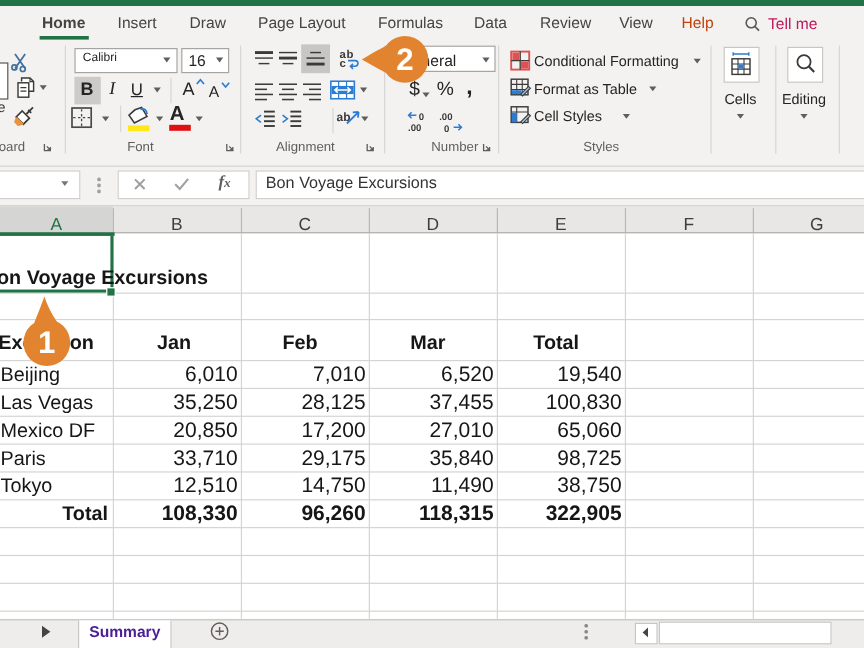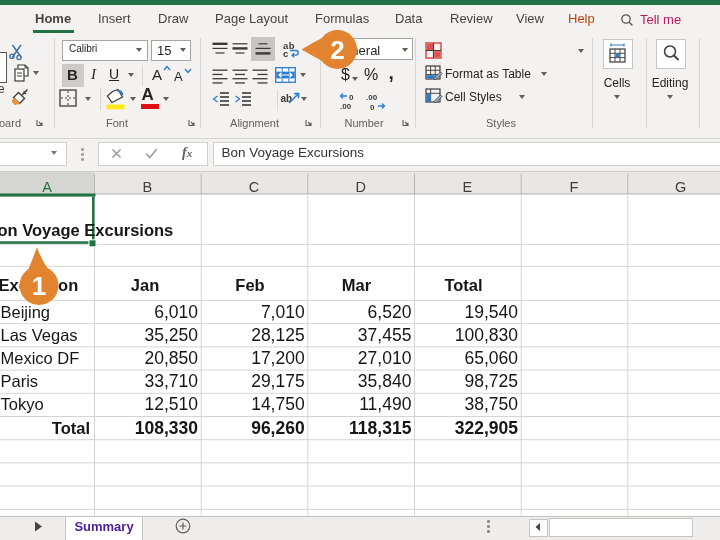--- a/index.html
+++ b/index.html
@@ -31,21 +31,21 @@
 <div class="vline" style="left:53.5px;top:38px;height:90px;"></div>
 <div class="vline" style="left:200.3px;top:38px;height:90px;"></div>
 <div class="vline" style="left:320.3px;top:38px;height:90px;"></div>
 <div class="vline" style="left:414.5px;top:38px;height:90px;"></div>
 <div class="vline" style="left:592px;top:38px;height:90px;"></div>
 <div class="vline" style="left:645.5px;top:38px;height:90px;"></div>
 <div class="vline" style="left:699px;top:38px;height:90px;"></div>
 <div class="glabel" style="left:10px;top:117px;transform:translateX(-50%);">oard</div>
 <div class="glabel" style="left:117px;top:117px;transform:translateX(-50%);">Font</div>
 <div class="glabel" style="left:254.5px;top:117px;transform:translateX(-50%);">Alignment</div>
-<div class="glabel" style="left:364px;top:117px;transform:translateX(-50%);">Number</div>
+<div class="glabel" style="left:379px;top:117px;transform:translateX(-50%);">Number</div>
 <div class="glabel" style="left:501px;top:117px;transform:translateX(-50%);">Styles</div>
 <svg style="left:36px;top:118.5px;" width="8" height="8" viewBox="0 0 8 8">
       <path d="M1 1 L1 6.5 L6.5 6.5" fill="none" stroke="#605e5c" stroke-width="1.1"></path>
       <path d="M3 3 L6 6 M6 3.4 L6 6 L3.4 6" fill="none" stroke="#605e5c" stroke-width="1.1"></path>
     </svg>
 <svg style="left:188px;top:118.5px;" width="8" height="8" viewBox="0 0 8 8">
       <path d="M1 1 L1 6.5 L6.5 6.5" fill="none" stroke="#605e5c" stroke-width="1.1"></path>
       <path d="M3 3 L6 6 M6 3.4 L6 6 L3.4 6" fill="none" stroke="#605e5c" stroke-width="1.1"></path>
     </svg>
 <svg style="left:304.5px;top:118.5px;" width="8" height="8" viewBox="0 0 8 8">
@@ -74,21 +74,21 @@
 <svg style="left:11px;top:87px;" width="19" height="19" viewBox="0 0 19 19">
  <path d="M11 8 L16.5 2.5 M12.5 4.5 L15 7" stroke="#3b3a39" stroke-width="1.5" fill="none"></path>
  <path d="M7.5 5.5 L13.5 11.5 L8.5 16.5 L2.5 10.5 Z" fill="#fff" stroke="#3b3a39" stroke-width="1.4"></path>
  <path d="M2.8 11.5 L7.8 16.2 L4.2 17.2 L1.6 14.6 Z" fill="#e8943c" stroke="#e8943c" stroke-width="1.6" stroke-linejoin="round"></path>
 </svg>
 
 <div class="box" style="left:61.5px;top:39.5px;width:86px;height:21px;border-color:#a6a4a2;"></div>
 <div class="tx" style="left:69px;top:43px;font-size:10px;color:#252423;">Calibri</div>
 <div class="dd" style="left:136px;top:48px;"></div>
 <div class="box" style="left:150.5px;top:39.5px;width:40px;height:21px;border-color:#a6a4a2;"></div>
-<div class="tx" style="left:157px;top:43px;font-size:13px;color:#252423;">15</div>
+<div class="tx" style="left:157px;top:43px;font-size:13px;color:#252423;">16</div>
 <div class="dd" style="left:180px;top:48px;"></div>
 <div class="ab" style="left:62px;top:63.5px;width:22px;height:23px;background:#cdcbc9;"></div>
 <div class="tx" style="left:67px;top:66px;font-size:15px;font-weight:bold;color:#252423;">B</div>
 <div class="tx" style="left:91px;top:66px;font-size:15px;font-style:italic;font-family:'Liberation Serif',serif;color:#252423;">I</div>
 <div class="tx" style="left:109px;top:66px;font-size:14px;text-decoration:underline;color:#252423;">U</div>
 <div class="dd" style="left:128px;top:73px;"></div>
 <div class="vline" style="left:141.5px;top:65px;height:21px;"></div>
 <div class="tx" style="left:152px;top:66px;font-size:15px;color:#252423;">A</div>
 <svg style="left:163px;top:65px;" width="8" height="6" viewBox="0 0 8 6">
       <path d="M1 5 L4 1.5 L7 5" fill="none" stroke="#2b7cd3" stroke-width="1.4"></path>
@@ -196,20 +196,21 @@
  <path d="M13 14 L19.5 14 M17 11.5 L19.5 14 L17 16.5" fill="none" stroke="#2b7cd3" stroke-width="1.3"></path>
  <text x="5" y="18" font-size="8" font-weight="bold" fill="#3b3a39" font-family="Liberation Sans">0</text>
 </svg>
 
 <svg style="left:425px;top:42px;" width="17" height="17" viewBox="0 0 17 17">
  <rect x="1" y="1" width="15" height="15" fill="none" stroke="#e05252" stroke-width="1.6"></rect>
  <path d="M1 8.5 L16 8.5 M8.5 1 L8.5 16" stroke="#3b3a39" stroke-width="1.1"></path>
  <rect x="2" y="2" width="6" height="6" fill="#e05252"></rect>
       <rect x="9.2" y="9.2" width="6" height="6" fill="#e05252"></rect>
 </svg>
+<div class="tx" style="left:445px;top:44px;font-size:12px;color:#252423;">Conditional Formatting</div>
 <div class="dd" style="left:578px;top:49px;"></div>
 <svg style="left:425px;top:65px;" width="17" height="17" viewBox="0 0 17 17">
  <rect x="1" y="1" width="14" height="13" fill="none" stroke="#3b3a39" stroke-width="1.2"></rect>
  <path d="M1 5.3 L15 5.3 M1 9.6 L15 9.6 M5.6 1 L5.6 14 M10.2 1 L10.2 14" stroke="#3b3a39" stroke-width="0.9"></path>
  <rect x="1.6" y="10.2" width="8" height="3.2" fill="#2b7cd3"></rect>
  <path d="M9 13.5 L15.5 7 L17 8.5 L10.5 15 Z" fill="#9cc3e5" stroke="#3b3a39" stroke-width="0.9"></path>
 </svg>
 <div class="tx" style="left:445px;top:67px;font-size:12px;color:#252423;">Format as Table</div>
 <div class="dd" style="left:541px;top:72px;"></div>
 <svg style="left:425px;top:88px;" width="17" height="17" viewBox="0 0 17 17">

